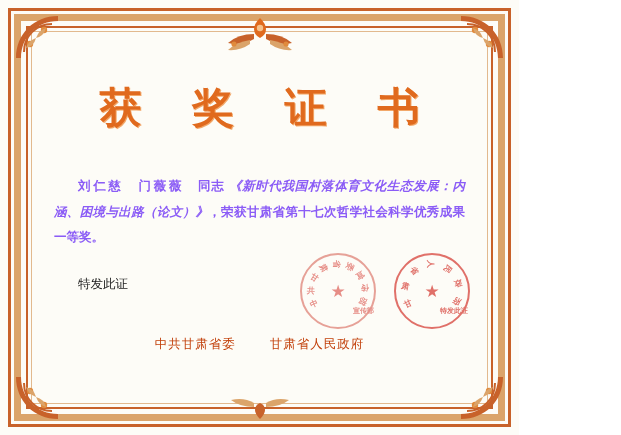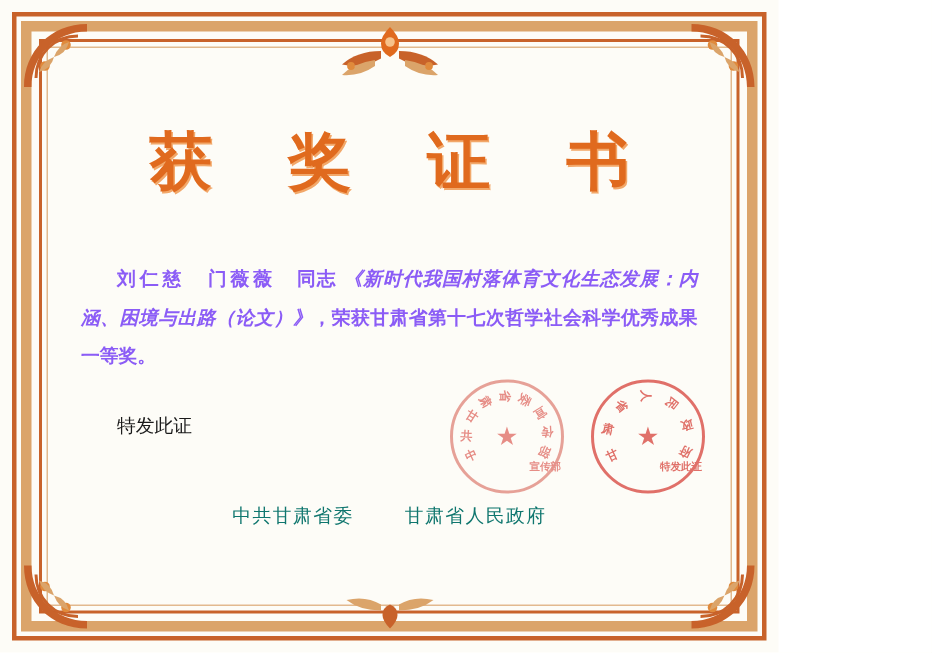--- a/index.html
+++ b/index.html
@@ -197,21 +197,21 @@
 
   
   .signatures {
     position: absolute;
     left: 0;
     right: 0;
     bottom: 40px;
     text-align: center;
     font-family: "DejaVu Serif", serif;
     font-size: 12.5px;
-    color: #0f766e;
+    color: #c2410c;
   }
   .signatures .orgs {
     letter-spacing: 1px;
   }
   .signatures .orgs .org2 { margin-left: 34px; }
   .signatures .date {
     margin-top: 12px;
     letter-spacing: 1px;
   }
 </style>

